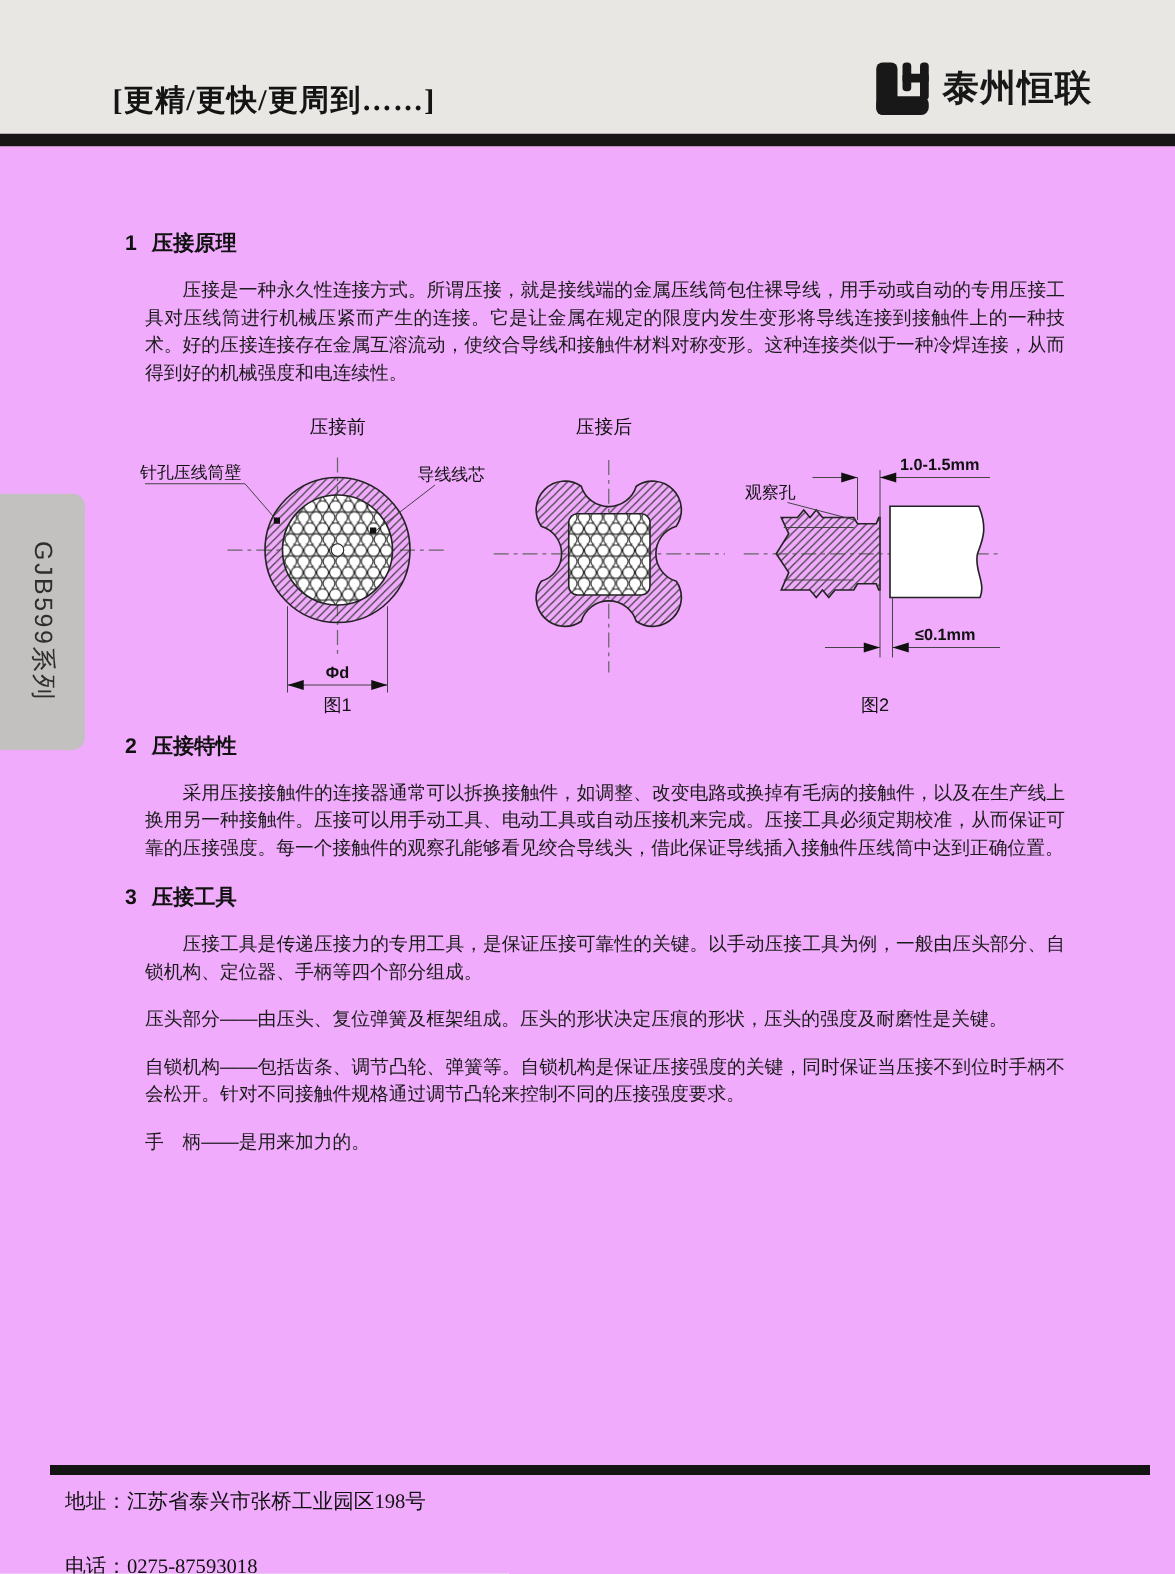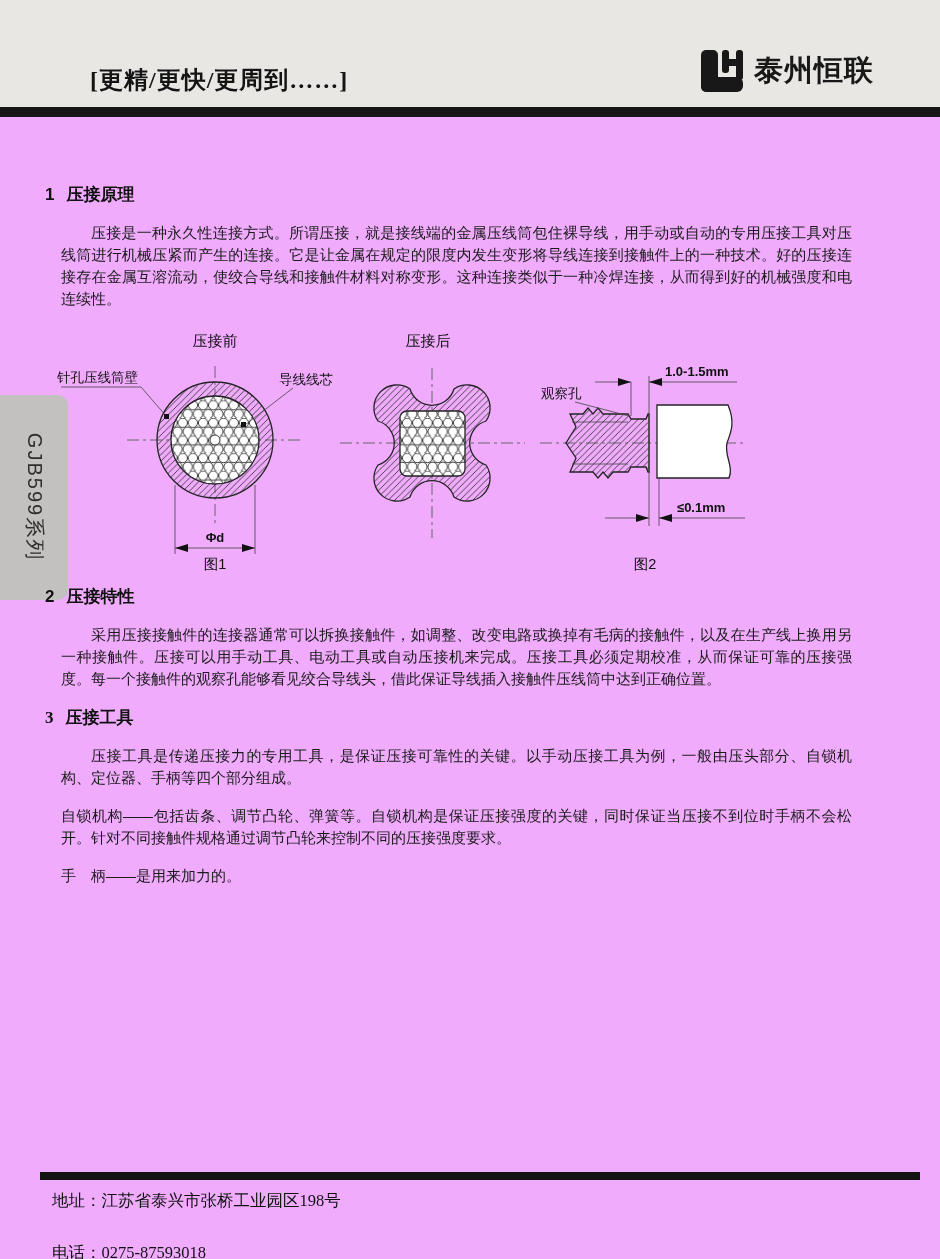--- a/index.html
+++ b/index.html
@@ -9,28 +9,28 @@
   .hdr{position:absolute;left:0;top:0;width:940px;height:107px;background:#e8e7e4;border-bottom:10px solid #161616;box-sizing:content-box;}
   .slogan{position:absolute;left:90px;top:64px;font-family:"Liberation Serif","DejaVu Serif",serif;
           font-weight:700;font-size:24px;letter-spacing:1px;color:#141414;}
   .brand{position:absolute;right:66px;top:48px;display:flex;align-items:center;gap:9px;}
   .brand-name{font-size:29px;font-weight:900;letter-spacing:1px;color:#181818;}
   
   .tab{position:absolute;left:0;top:395px;width:68px;height:205px;background:#c2c1bf;border-radius:0 10px 10px 0;}
   .tab span{position:absolute;left:-66px;top:88px;width:200px;height:28px;display:block;text-align:center;
             font-size:20px;letter-spacing:2px;color:#2e2e2e;transform:rotate(90deg);white-space:nowrap;}
   
-  .content{position:absolute;top:117px;left:0;width:940px;box-sizing:border-box;padding:66px 72px 0 45px;}
+  .content{position:absolute;top:117px;left:0;width:940px;box-sizing:border-box;padding:66px 72px 0 100px;}
   .sec{font-size:17px;font-weight:700;margin:0;color:#111;}
   .sec .num{margin-right:12px;}
   .content p{font-size:15px;line-height:22px;text-align:justify;margin:16px;}
   .ind{text-indent:2em;}
   .hang{margin-left:2em;}
   .mt3{margin-top:9px;} .mt4{margin-top:4px;} .mt5{margin-top:5px;} .mt7{margin-top:7px;}
-  .mt10{margin-top:10px;} .mt27{margin-top:14px;font-family:Liberation Serif, serif;}
+  .mt10{margin-top:10px;} .mt27{margin-top:14px;}
   .figure{margin-top:20px;height:246px;}
   .fig-label{font-size:15px;fill:#111;}
   .small-label{font-size:13.5px;fill:#111;}
   .dim-label{font-size:13px;font-weight:700;fill:#111;}
   .caption{font-size:14.5px;fill:#111;}
   .dashline{stroke:#666;stroke-width:1;stroke-dasharray:12 4 3 4;fill:none;}
   .thin{stroke:#444;stroke-width:0.8;fill:none;}
   .outline{stroke:#232323;stroke-width:1.3;}
   
   .ftr-bar{position:absolute;left:40px;top:1172px;width:880px;height:8px;background:#141414;}
@@ -142,20 +142,21 @@
           <text class="caption" x="600" y="239" text-anchor="middle">图2</text>
         </g>
       </svg>
     </div>
 
     <h2 class="sec mt3"><span class="num">2</span><span>压接特性</span></h2>
     <p class="ind mt7">采用压接接触件的连接器通常可以拆换接触件，如调整、改变电路或换掉有毛病的接触件，以及在生产线上换用另一种接触件。压接可以用手动工具、电动工具或自动压接机来完成。压接工具必须定期校准，从而保证可靠的压接强度。每一个接触件的观察孔能够看见绞合导线头，借此保证导线插入接触件压线筒中达到正确位置。</p>
 
     <h2 class="sec mt27"><span class="num">3</span><span>压接工具</span></h2>
     <p class="ind mt7">压接工具是传递压接力的专用工具，是保证压接可靠性的关键。以手动压接工具为例，一般由压头部分、自锁机构、定位器、手柄等四个部分组成。</p>
+    <p class="hang mt4">压头部分——由压头、复位弹簧及框架组成。压头的形状决定压痕的形状，压头的强度及耐磨性是关键。</p>
     <p class="hang mt4">自锁机构——包括齿条、调节凸轮、弹簧等。自锁机构是保证压接强度的关键，同时保证当压接不到位时手柄不会松开。针对不同接触件规格通过调节凸轮来控制不同的压接强度要求。</p>
     <p class="hang mt4">手　柄——是用来加力的。</p>
   </div>
 
   <div class="ftr-bar"></div>
   <div class="ftr">
     <span>地址：江苏省泰兴市张桥工业园区198号</span>
     <span>电话：0275-87593018</span>
     <span>传真：0523-87599288</span>
     <span>技术支持：13775743687</span>

